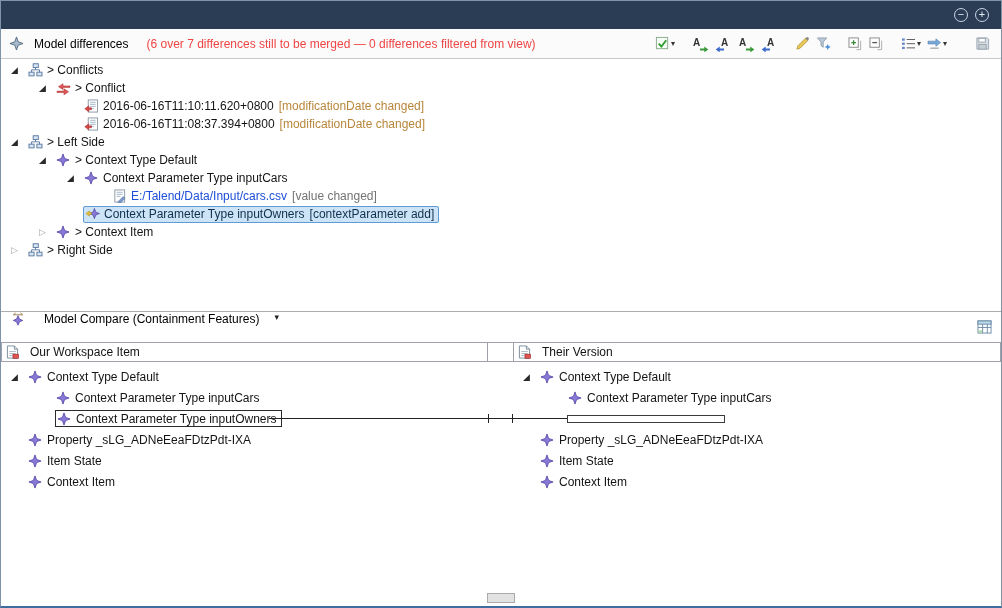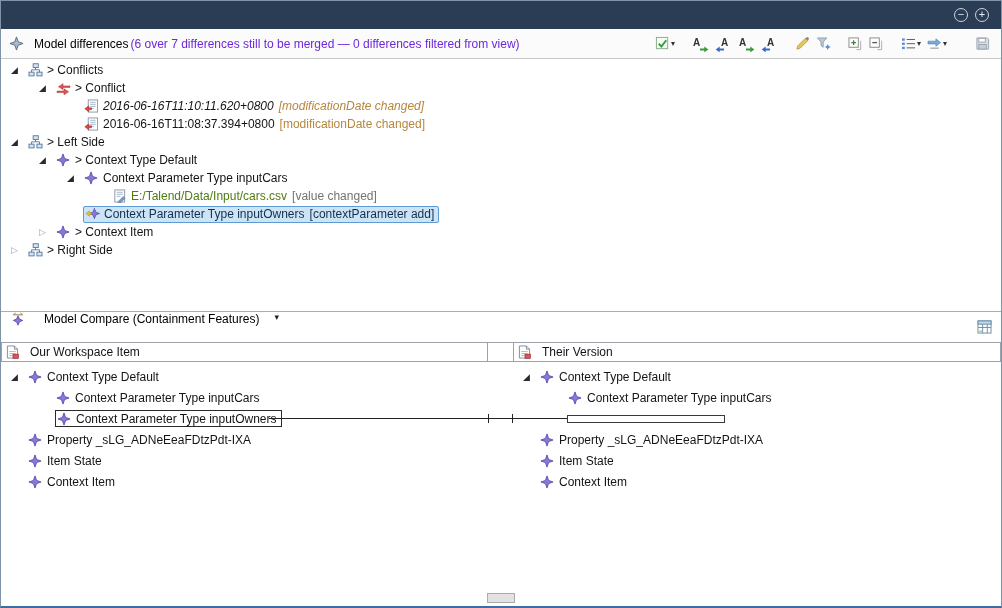--- a/index.html
+++ b/index.html
@@ -17,41 +17,41 @@
   .tab.active{background:linear-gradient(#4A6A96,#395478)}
   .tabclose{margin-left:3px;color:#D8E0EA;font-size:13px;line-height:1}
   .winbtns{margin-left:auto;display:flex;align-items:center;gap:7px;padding-right:12px}
   .winbtn{width:14px;height:14px;border:1px solid #C9D4E2;border-radius:50%;color:#E8EEF6;
     font-size:11px;line-height:11px;text-align:center}
 
   
   .toolbar{height:30px;background:#FBFBFB;border-bottom:1px solid #C9C9C9;display:flex;
     align-items:center;padding:8px 8px;flex:none;white-space:nowrap}
   .tb-title{margin-left:6px;color:#000}
-  .tb-sub{margin-left:2px;color:#6d28d9}
+  .tb-sub{margin-left:18px;color:#ef4444}
   .tools{margin-left:auto;display:flex;align-items:center}
   .tbtn{display:inline-flex;align-items:center;padding:1px 2px;margin:0 1px}
   .caret{font-size:8px;color:#333;margin-left:1px}
   .tgap{width:11px;display:inline-block}
 
   
   #diff-tree{height:252px;padding-top:2px;overflow:hidden;flex:none;background:#fff}
   .trow{display:flex;align-items:center;height:18px;white-space:nowrap}
   .compare-body .trow{height:21px}
   .arrow{width:18px;flex:none;font-size:9px;padding-left:2px}
   .arrow.exp{color:#2A2A2A}
   .arrow.col{color:#A2A2A2}
   .ticon{width:19px;flex:none;display:inline-flex;align-items:center}
   .rowbox{display:inline-flex;align-items:center;height:17px;border:1px solid transparent;padding-right:3px}
   .rowbox.selected{background:#CDE4F7;border-color:#5E9AD4;border-radius:2px;padding:0 4px 0 1px}
   .rowbox.boxed{border-color:#2A2A2A;padding:0 4px 0 1px;background:#fff}
   .tlabel{color:#141414}
   .annot{margin-left:5px;color:#B8863B}
   .rowbox.selected .tlabel,.rowbox.selected .annot{color:#10304E}
-  .muted .tlabel{color:#4d7c0f}
+  .muted .tlabel{color:#1d4ed8}
   .muted .annot{color:#737373}
 
   
   .compare-panel{flex:1;border-top:1px solid #ADADAD;display:flex;flex-direction:column;background:#fff}
   .cp-header{height:30px;display:flex;align-items:flex-start;gap:15px;padding:0 9px;position:relative;flex:none}
   .cp-title{color:#000}
   .cp-caret{font-size:9px;color:#222}
   .cp-grid{position:absolute;right:9px;top:8px}
   .col-headers{display:flex;height:20px;flex:none}
   .colh{border:1px solid #9EA2A8;background:#fff;display:flex;align-items:center;gap:5px;padding:0 4px}
@@ -225,21 +225,21 @@
         <span class="rowbox">
           <span class="ticon">
             <svg width="15" height="13" viewBox="0 0 16 14">
               <path d="M15 4.2 H7.5 V1.8 L2.5 5 7.5 8.2 V5.8 H15 Z" fill="#E05555" stroke="#A02525" stroke-width="0.5"></path>
               <path d="M1 9.8 H8.5 V7.4 L13.5 10.6 8.5 13.8 V11.4 H1 Z" fill="#E05555" stroke="#A02525" stroke-width="0.5"></path>
             </svg>
           </span>
           <span class="tlabel">&gt; Conflict</span>
         </span>
       </div>
-      <div class="trow" style="padding-left: 64px; font-style: italic;">
+      <div class="trow" style="padding-left: 64px;">
         <span class="arrow"></span>
         <span class="rowbox">
           <span class="ticon">
             <svg width="15" height="14" viewBox="0 0 16 15">
               <rect x="4.5" y="1" width="10" height="13" fill="#FFF" stroke="#8A97A4"></rect>
               <path d="M6.5 3.5 h6 M6.5 5.7 h6 M6.5 7.9 h6 M6.5 10.1 h4" stroke="#9FB4C8"></path>
               <path d="M0.8 10.5 l4.2 -3.2 v2.2 h3 v2 h-3 v2.2 Z" fill="#D84848" stroke="#9A2020" stroke-width="0.5"></path>
             </svg>
           </span>
           <span class="tlabel">2016-06-16T11:10:11.620+0800</span>

